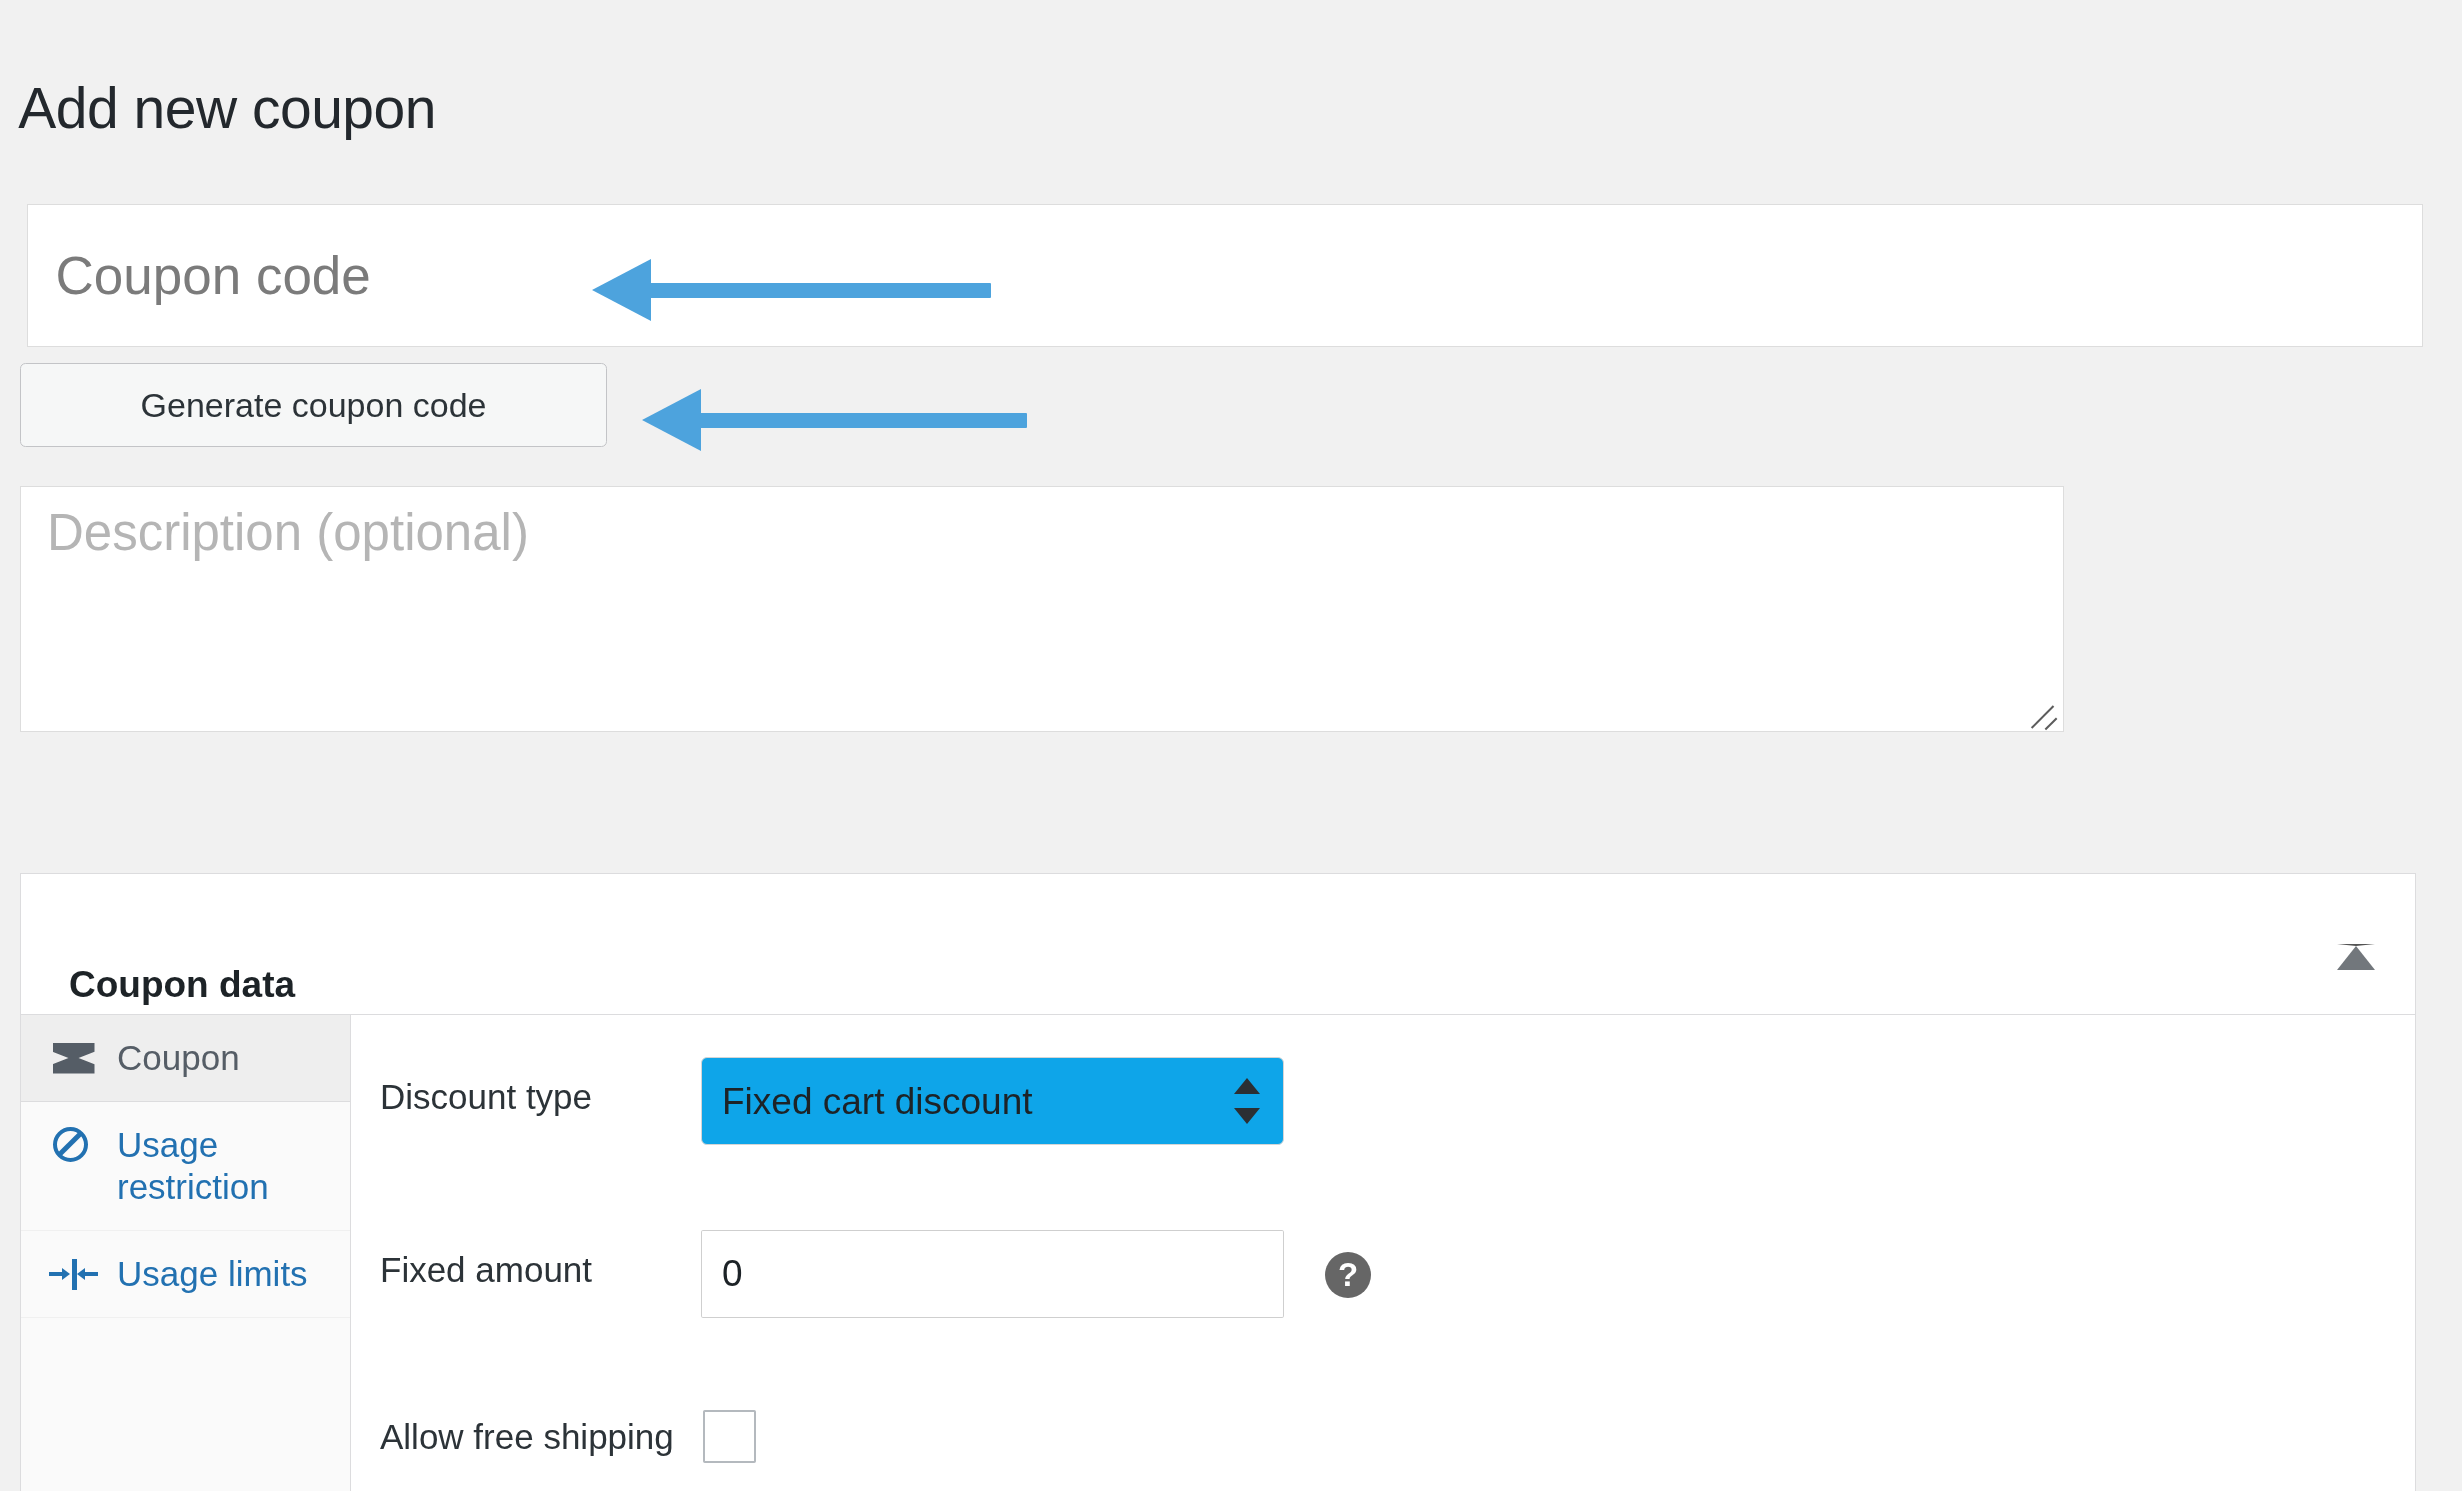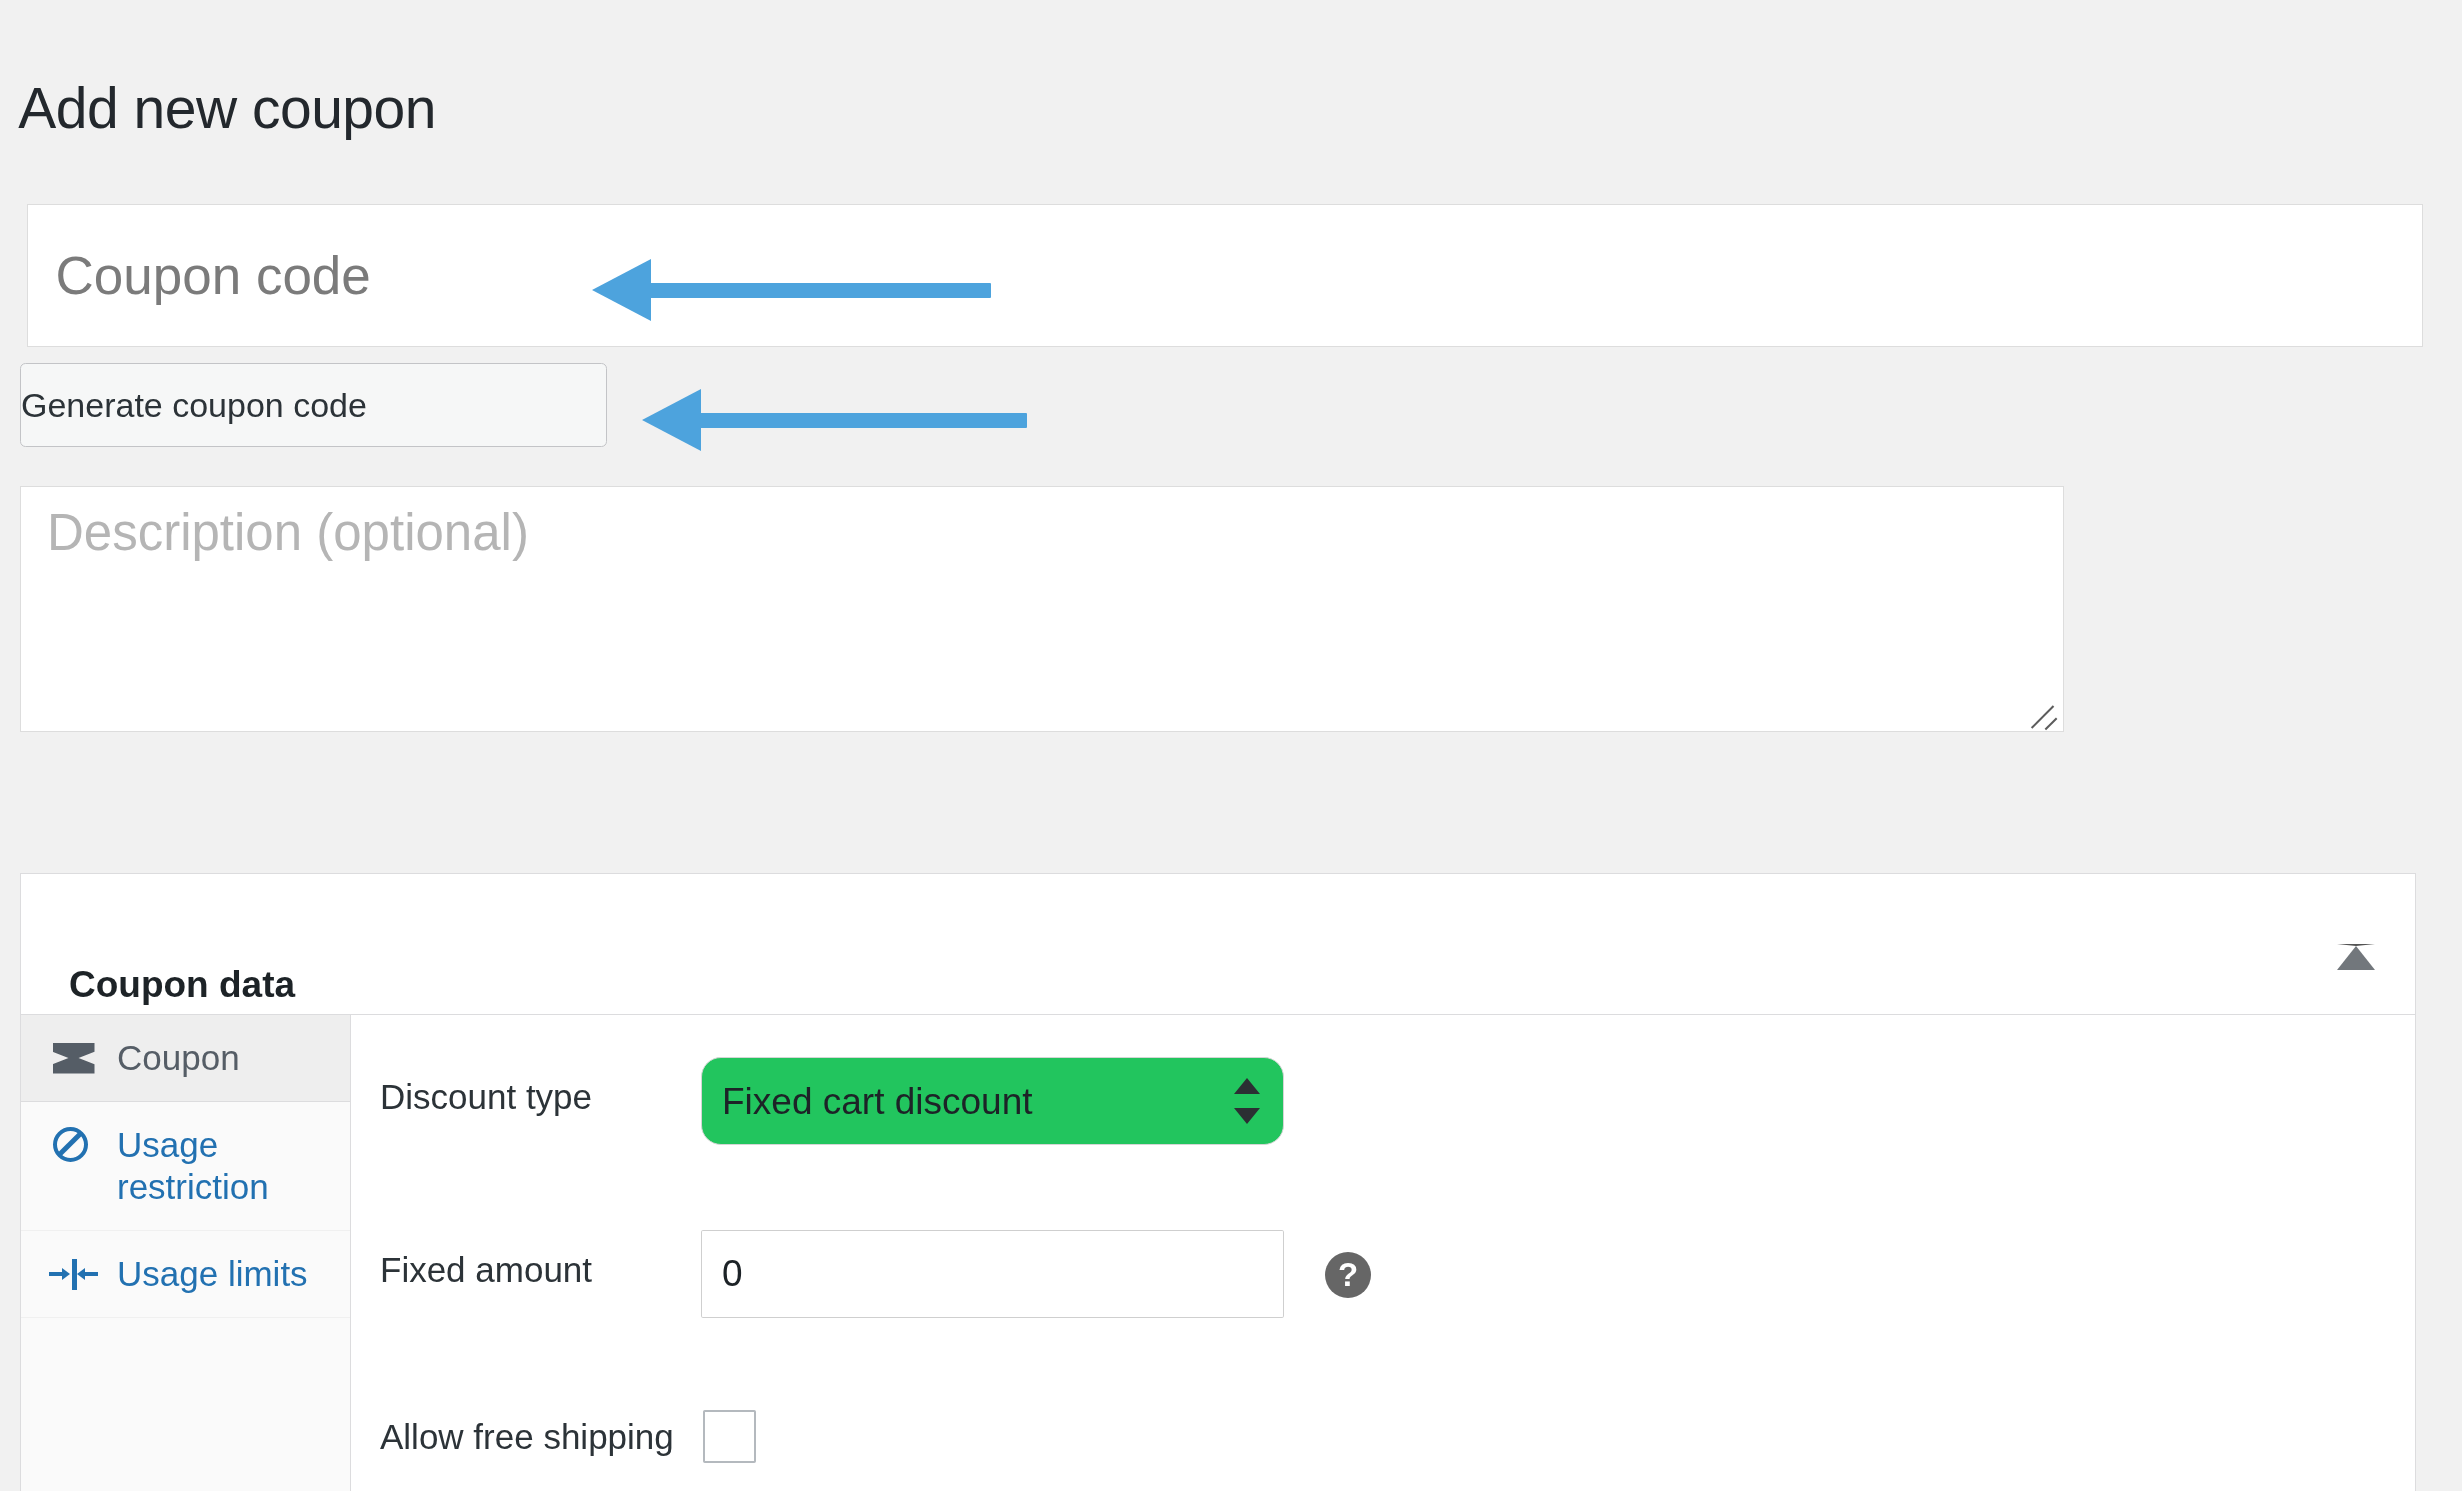--- a/index.html
+++ b/index.html
@@ -75,21 +75,21 @@
     background: #f6f7f7;
     border: 1.8px solid #c3c4c7;
     border-radius: 5.5px;
     box-sizing: border-box;
     font-family: "Liberation Sans", sans-serif;
     font-size: 34px;
     color: #2c3338;
     cursor: pointer;
     padding: 0;
     line-height: 81px;
-    text-align: left;
+    text-align: center;
   }
 
   
   .description-wrap {
     position: absolute;
     left: 20px;
     top: 486px;
     width: 2044px;
     height: 246px;
     background: #ffffff;
@@ -322,23 +322,23 @@
     top: 0;
     width: 583px;
     height: 88px;
   }
   .coupon-select {
     width: 100%;
     height: 100%;
     box-sizing: border-box;
     -webkit-appearance: none;
     appearance: none;
-    background: #22c55e;
+    background: #0ea5e9;
     border: 1.8px solid #d5d5d5;
-    border-radius: 20px;
+    border-radius: 6px;
     padding: 0 109px 0 20px;
     font-family: "Liberation Sans", sans-serif;
     font-size: 37px;
     color: #1d2327;
     cursor: pointer;
     outline: none;
   }
   .select-arrows {
     position: absolute;
     right: 24px;

